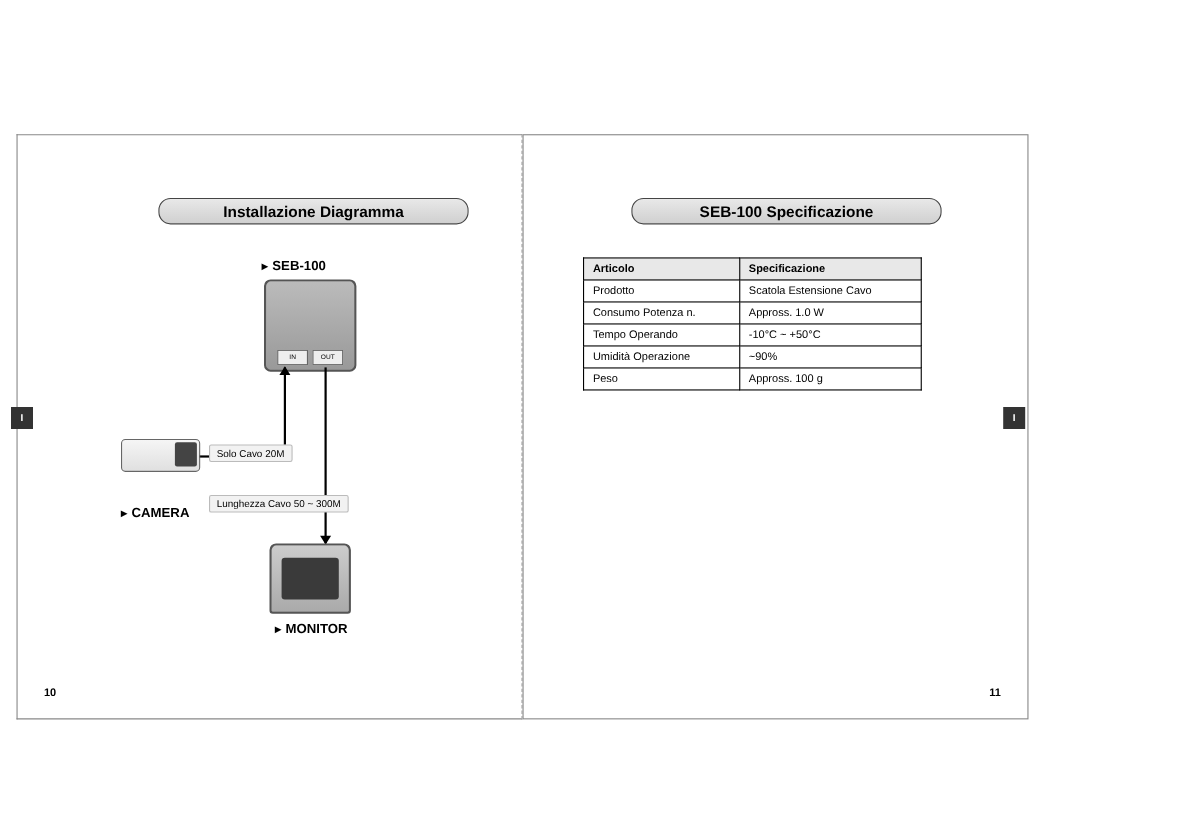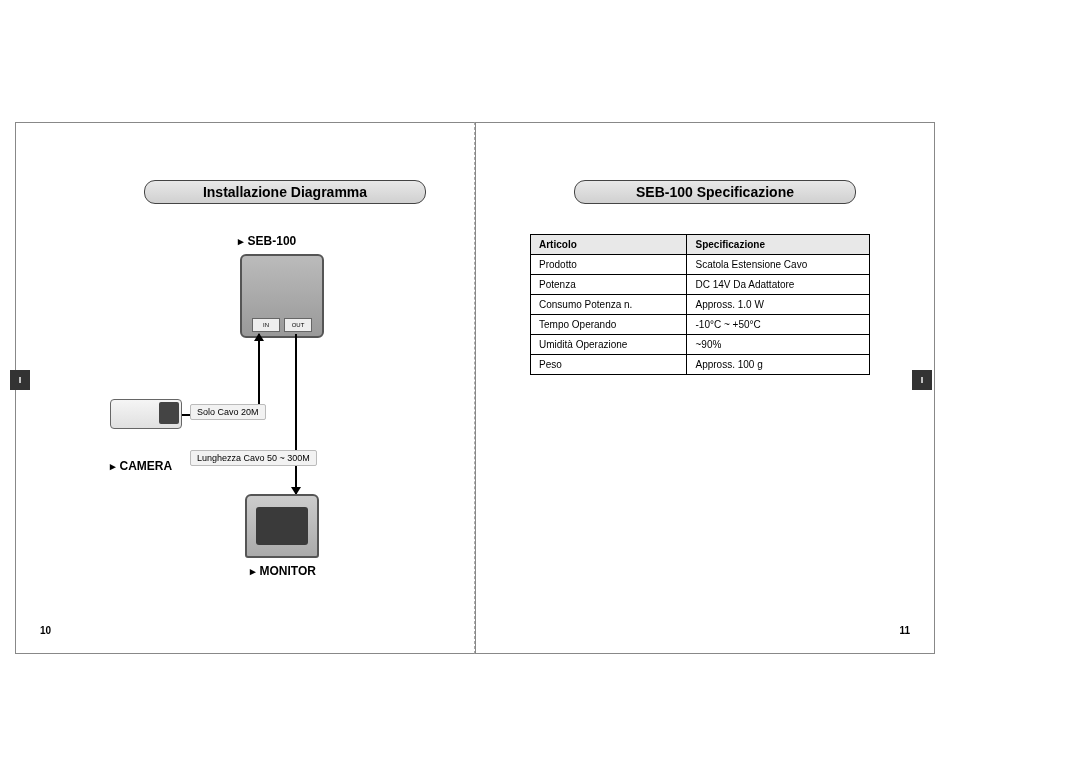--- a/index.html
+++ b/index.html
@@ -169,21 +169,21 @@
   }
   .arrow-up::after {
     top: -1px;
     left: -4px;
     border-bottom: 8px solid #000;
   }
 
   
   table.spec {
     border-collapse: collapse;
-    width: 340px;
+    width: 308px;
     font-size: 10px;
     margin-top: 10px;
   }
   table.spec th, table.spec td {
     border: 1px solid #000;
     padding: 4px 8px;
     text-align: left;
   }
   table.spec th {
     background: #e8e8e8;
@@ -249,24 +249,20 @@
         <th>Articolo</th>
         <th>Specificazione</th>
       </tr>
     </thead>
     <tbody id="spec-tbody">
         <tr>
           <td>Prodotto</td>
           <td>Scatola Estensione Cavo</td>
         </tr>
         <tr>
-          <td>Potenza</td>
-          <td>DC 14V Da Adattatore</td>
-        </tr>
-        <tr>
           <td>Consumo Potenza n.</td>
           <td>Appross. 1.0 W</td>
         </tr>
         <tr>
           <td>Tempo Operando</td>
           <td>-10°C ~ +50°C</td>
         </tr>
         <tr>
           <td>Umidità Operazione</td>
           <td>~90%</td>

